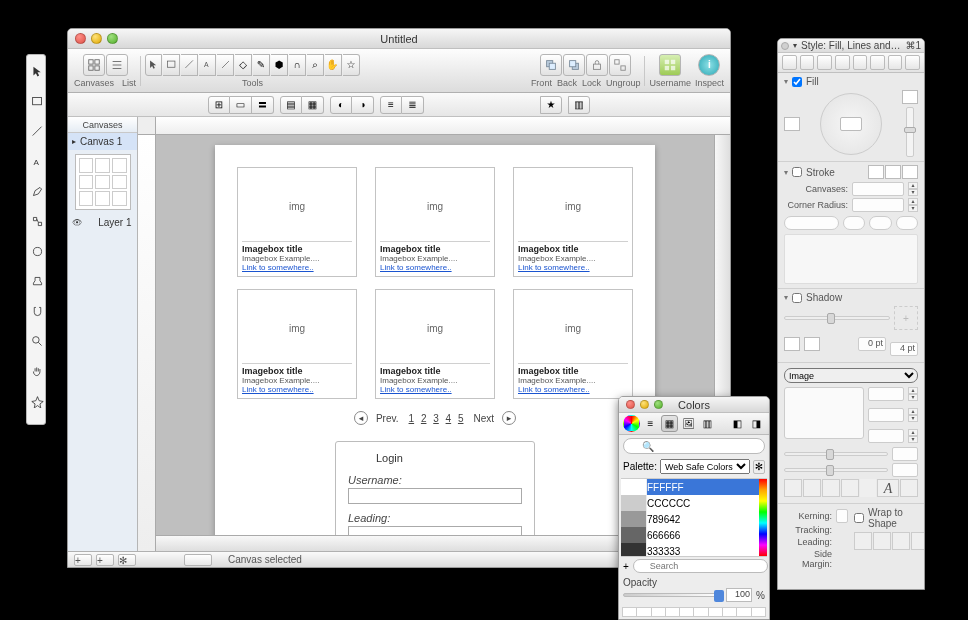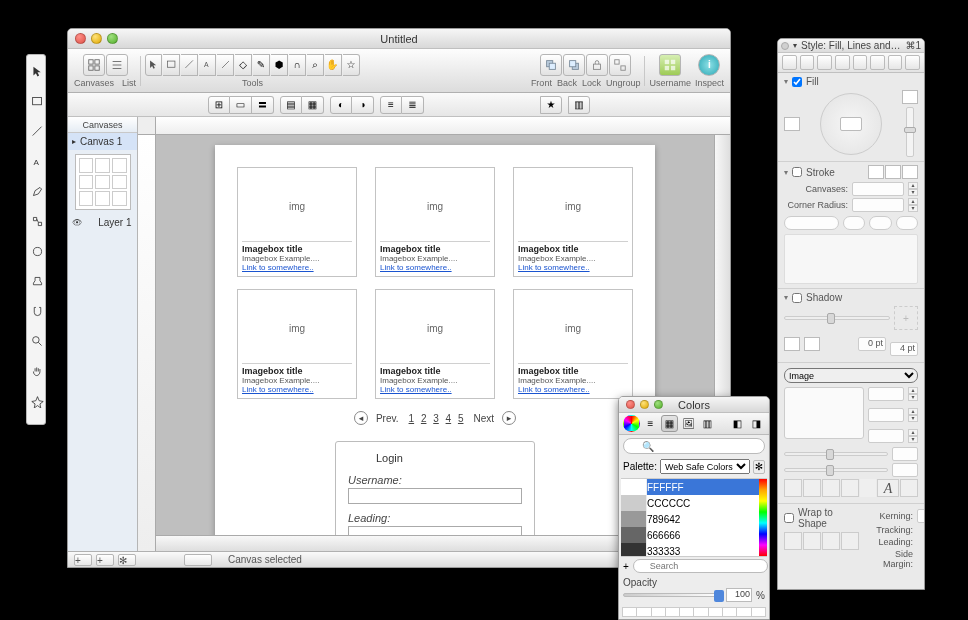--- a/index.html
+++ b/index.html
@@ -707,42 +707,42 @@
         <span></span>
         <span></span>
       <span style="flex:1;border:none;"></span>
       <span style="width:22px;text-align:center;font-style:italic;font-family:serif;font-size:14px;line-height:18px;">A</span>
       <span></span>
     </div>
   </div>
 
   <div class="sp-sec" style="border-bottom:none;">
     <div style="display:flex;gap:6px;">
+      <div style="flex:1;">
+        <div class="sp-row">
+            <label style="width:48px;">Kerning:</label>
+            <div class="f" style="width:12px;flex:none;"></div>
+          </div>
+        <div class="sp-row">
+            <label style="width:48px;">Tracking:</label>
+          </div>
+        <div class="sp-row">
+            <label style="width:48px;">Leading:</label>
+          </div>
+        <div class="sp-row">
+            <label style="width:48px;">Side Margin:</label>
+          </div>
+      </div>
       <div>
         <div class="hd">
             <input type="checkbox" style="">
             <span>Wrap to Shape</span>
           </div>
         <div class="sp-chips">
             <span></span>
             <span></span>
             <span></span>
             <span></span>
           </div>
       </div>
-      <div style="flex:1;">
-        <div class="sp-row">
-            <label style="width:48px;">Kerning:</label>
-            <div class="f" style="width:12px;flex:none;"></div>
-          </div>
-        <div class="sp-row">
-            <label style="width:48px;">Tracking:</label>
-          </div>
-        <div class="sp-row">
-            <label style="width:48px;">Leading:</label>
-          </div>
-        <div class="sp-row">
-            <label style="width:48px;">Side Margin:</label>
-          </div>
-      </div>
     </div>
   </div>
 </div>
 
 </body></html>

